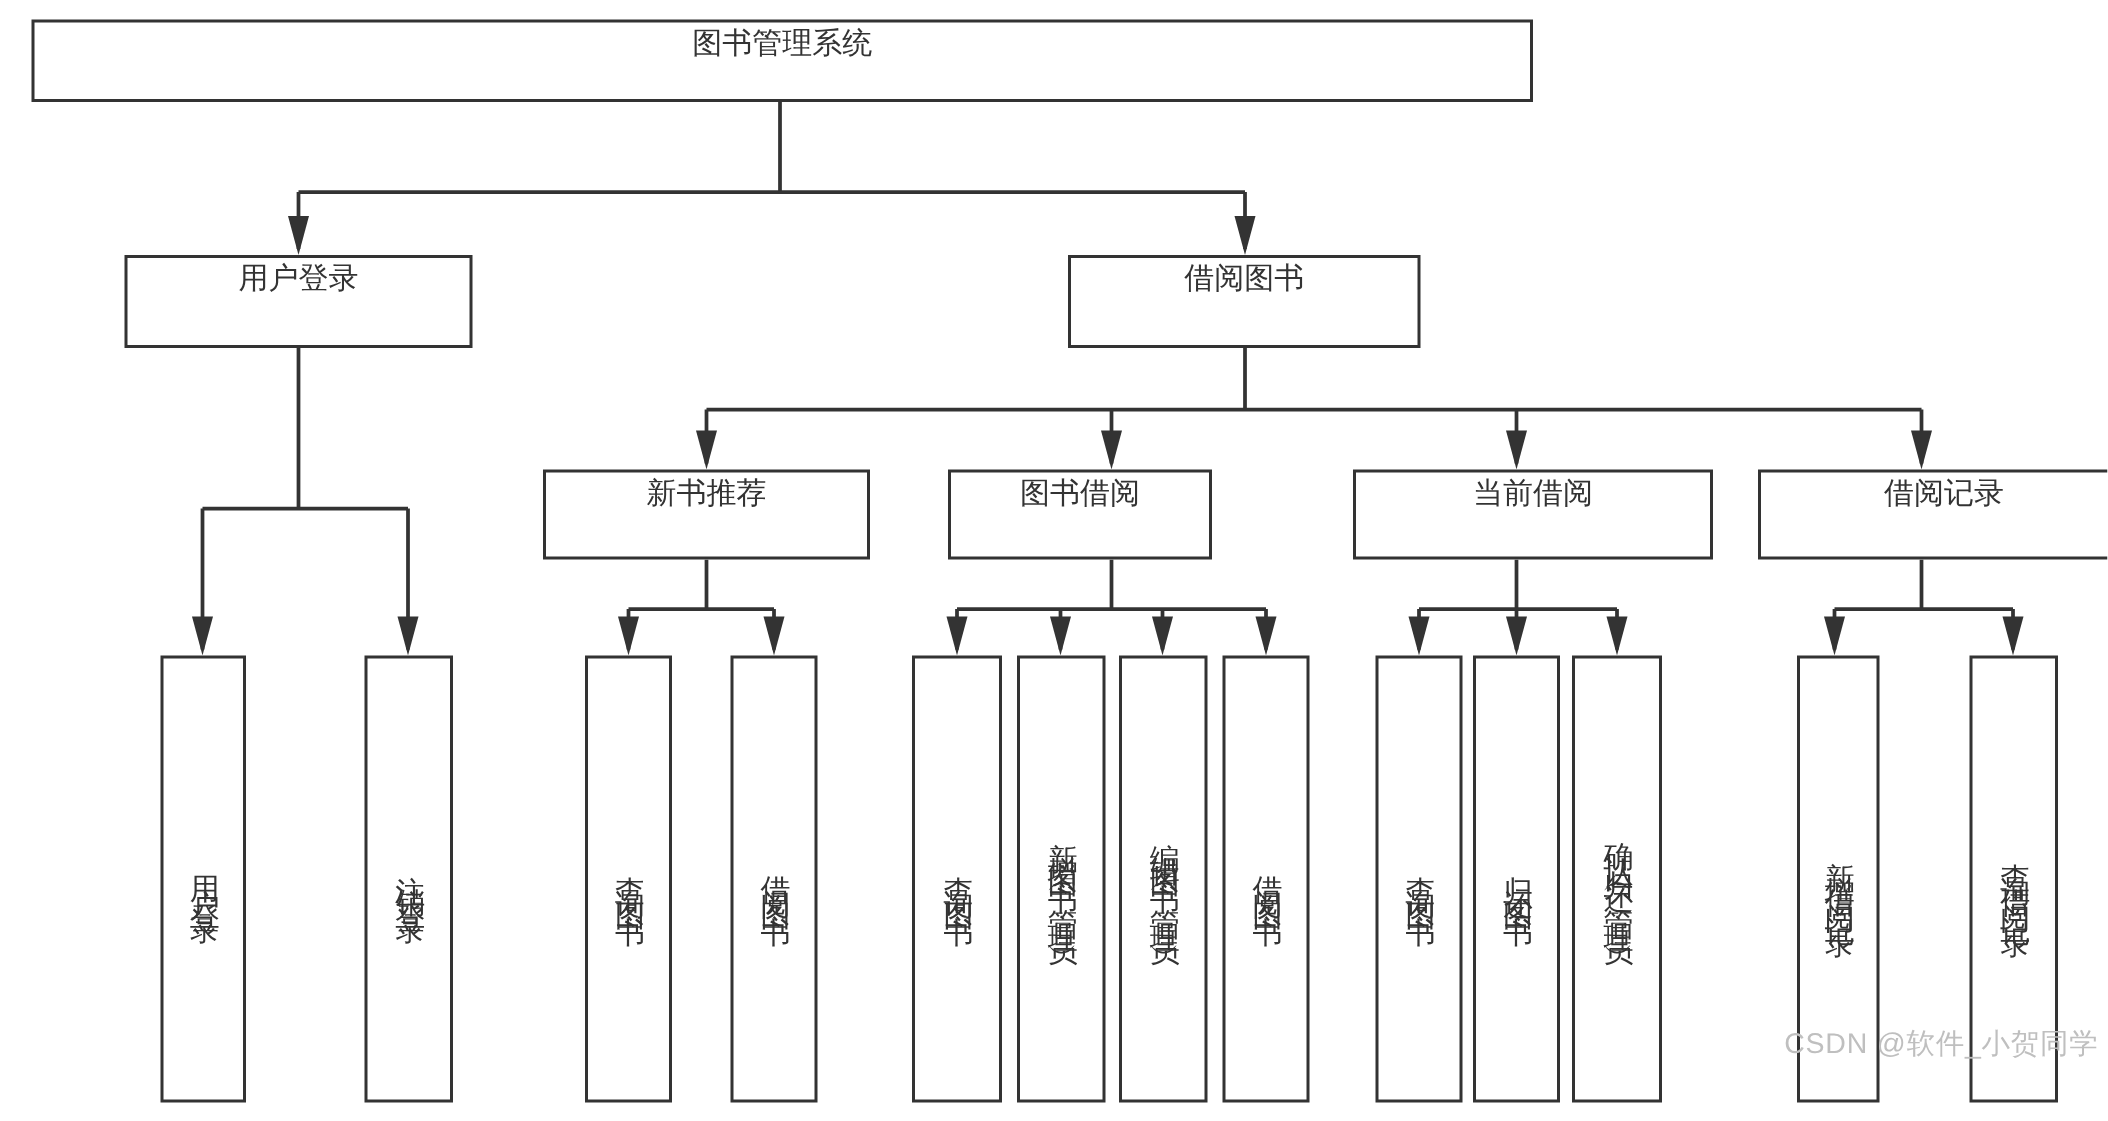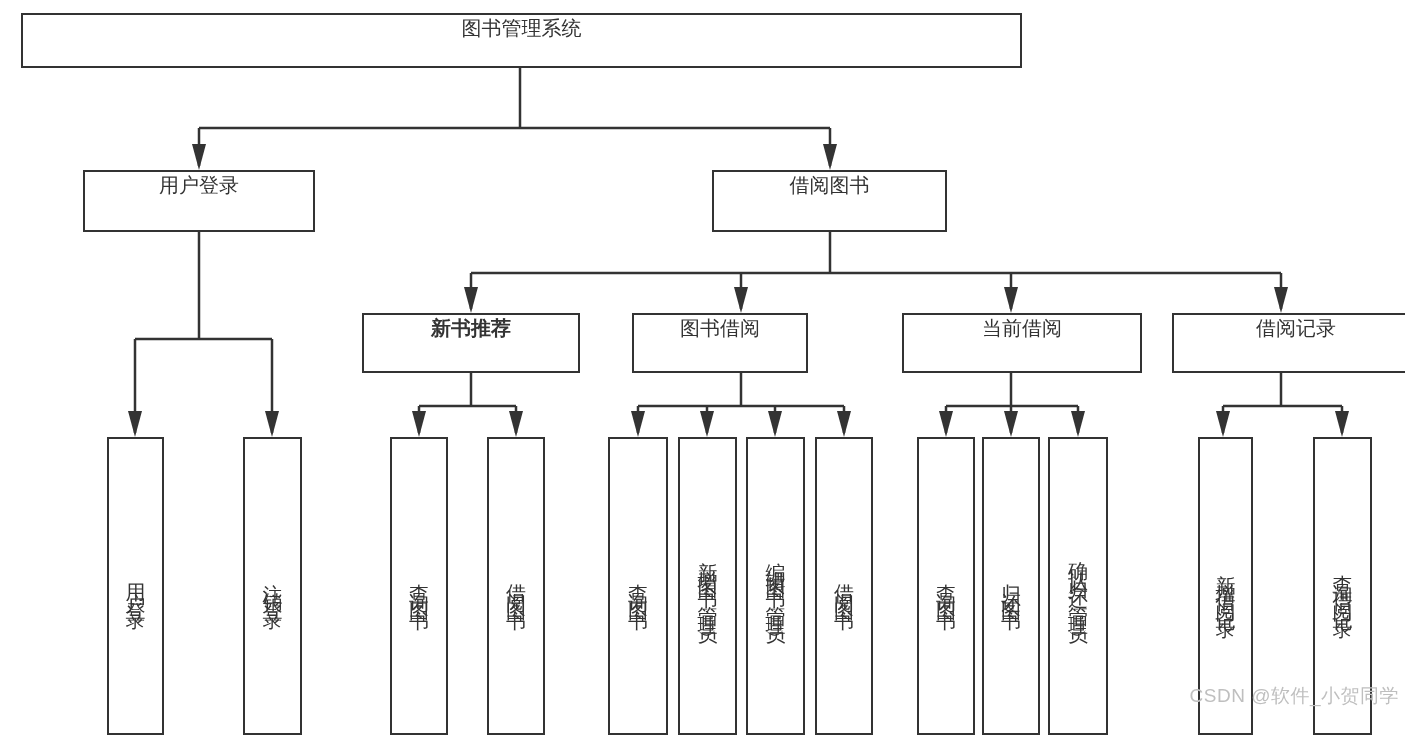--- a/index.html
+++ b/index.html
@@ -152,21 +152,21 @@
     <span>图书管理系统</span>
   </div>
 
   <div class="box lvl2" style="left:83px; width:232px;">
     <span>用户登录</span>
   </div>
   <div class="box lvl2" style="left:712px; width:235px;">
     <span>借阅图书</span>
   </div>
 
-  <div class="box lvl3" style="left:362px; width:218px;font-weight:bold;">
+  <div class="box lvl3" style="left:362px; width:218px;">
     <span>新书推荐</span>
   </div>
   <div class="box lvl3" style="left:632px; width:176px;">
     <span>图书借阅</span>
   </div>
   <div class="box lvl3" style="left:902px; width:240px;">
     <span>当前借阅</span>
   </div>
   <div class="box lvl3" style="left:1172px; width:248px;">
     <span>借阅记录</span>

